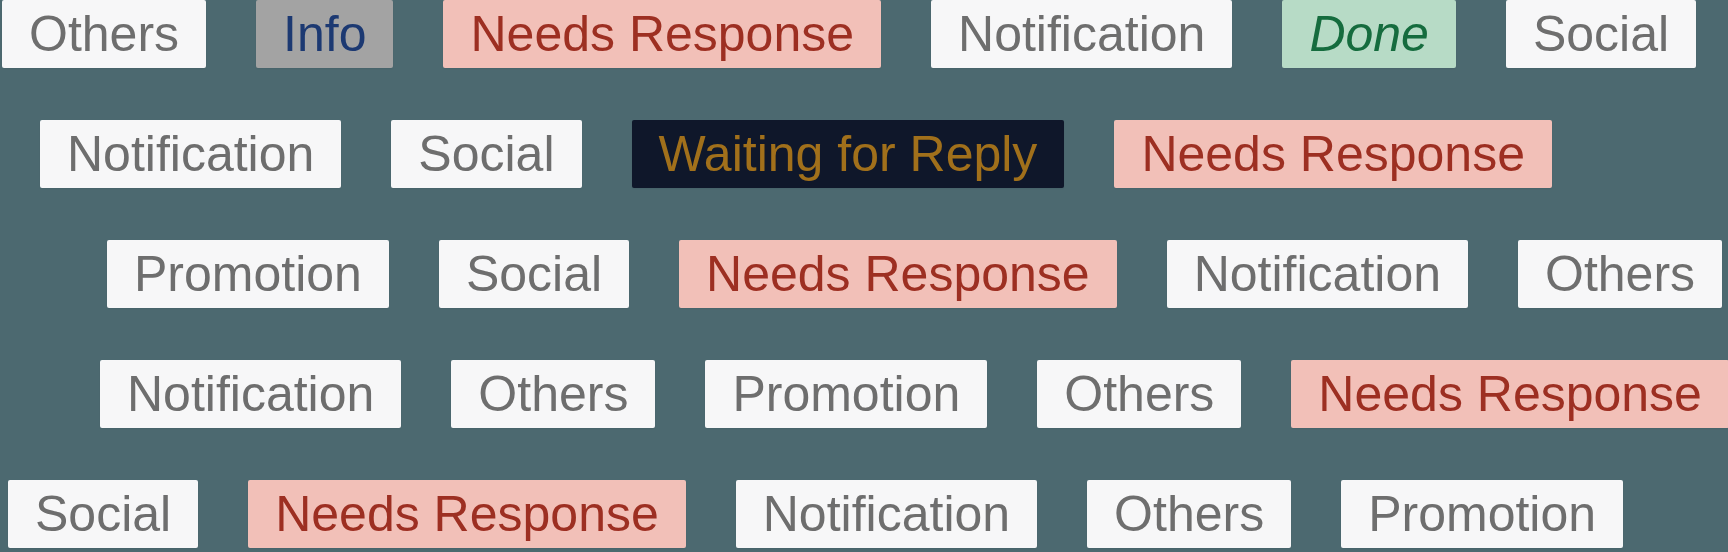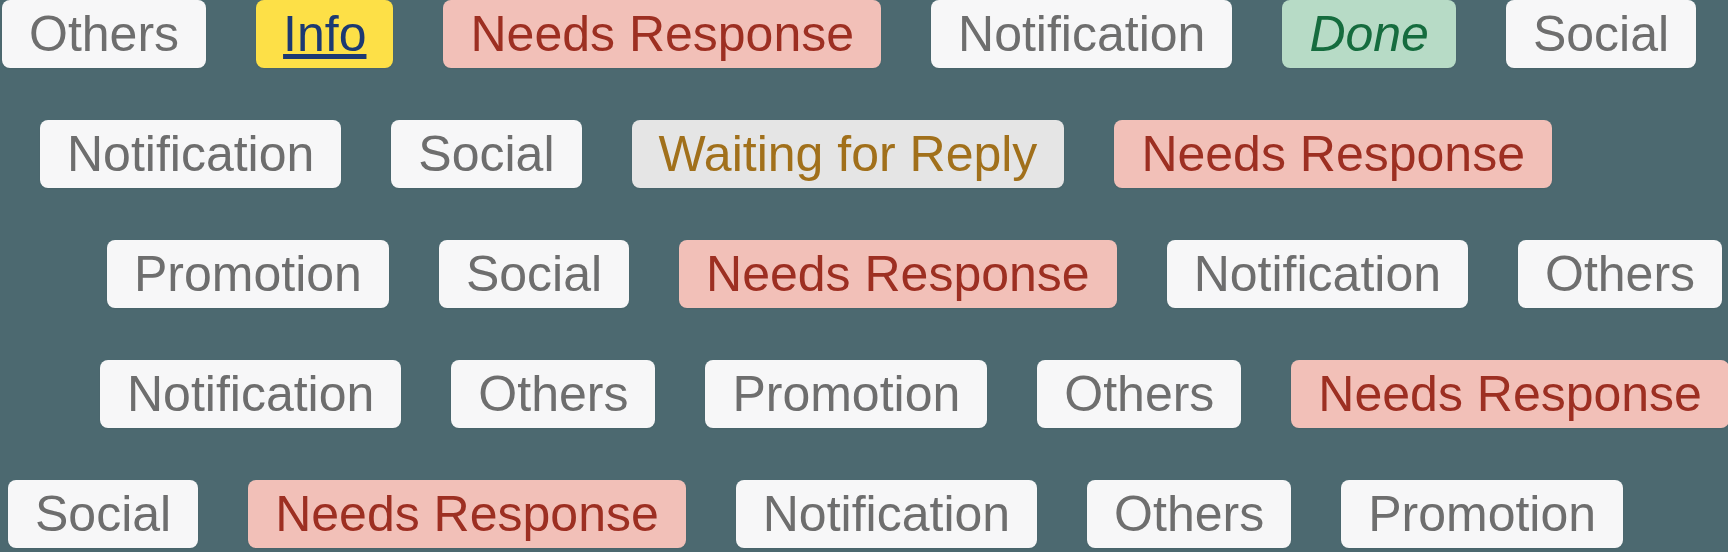--- a/index.html
+++ b/index.html
@@ -20,45 +20,45 @@
     height: 68px;
     margin-bottom: 52px;
     align-items: stretch;
   }
   .tag-pill {
     display: inline-flex;
     align-items: center;
     justify-content: center;
     padding: 0 27px;
     height: 68px;
-    border-radius: 8px;
+    border-radius: 2px;
     font-size: 50px;
     line-height: 1;
     white-space: nowrap;
     letter-spacing: 0px;
     flex: 0 0 auto;
     box-shadow: 0 1px 2px rgba(0,0,0,0.06);
   }
 </style>
 </head>
 <body>
 
 <div id="canvas" style="background: rgb(76, 105, 112); width: 1728px; height: 552px;">
     <div class="tag-row" style="margin-left: 2px;">
       <div class="tag-pill" style="background: rgb(247, 247, 248); color: rgb(110, 110, 110);">Others</div>
-      <div class="tag-pill" style="background: #fde047; color: rgb(28, 57, 114); text-decoration: underline;">Info</div>
+      <div class="tag-pill" style="background: #a3a3a3; color: rgb(28, 57, 114);">Info</div>
       <div class="tag-pill" style="background: rgb(242, 192, 184); color: rgb(157, 47, 34);">Needs Response</div>
       <div class="tag-pill" style="background: rgb(247, 247, 248); color: rgb(110, 110, 110);">Notification</div>
       <div class="tag-pill" style="background: rgb(183, 219, 198); color: rgb(21, 108, 62); font-style: italic;">Done</div>
       <div class="tag-pill" style="background: rgb(247, 247, 248); color: rgb(110, 110, 110);">Social</div>
     </div>
     <div class="tag-row" style="margin-left: 40px;">
       <div class="tag-pill" style="background: rgb(247, 247, 248); color: rgb(110, 110, 110);">Notification</div>
       <div class="tag-pill" style="background: rgb(247, 247, 248); color: rgb(110, 110, 110);">Social</div>
-      <div class="tag-pill" style="background: #e5e5e5; color: rgb(161, 112, 27);">Waiting for Reply</div>
+      <div class="tag-pill" style="background: #0f172a; color: rgb(161, 112, 27);">Waiting for Reply</div>
       <div class="tag-pill" style="background: rgb(242, 192, 184); color: rgb(157, 47, 34);">Needs Response</div>
     </div>
     <div class="tag-row" style="margin-left: 107px;">
       <div class="tag-pill" style="background: rgb(247, 247, 248); color: rgb(110, 110, 110);">Promotion</div>
       <div class="tag-pill" style="background: rgb(247, 247, 248); color: rgb(110, 110, 110);">Social</div>
       <div class="tag-pill" style="background: rgb(242, 192, 184); color: rgb(157, 47, 34);">Needs Response</div>
       <div class="tag-pill" style="background: rgb(247, 247, 248); color: rgb(110, 110, 110);">Notification</div>
       <div class="tag-pill" style="background: rgb(247, 247, 248); color: rgb(110, 110, 110);">Others</div>
     </div>
     <div class="tag-row" style="margin-left: 100px;">

